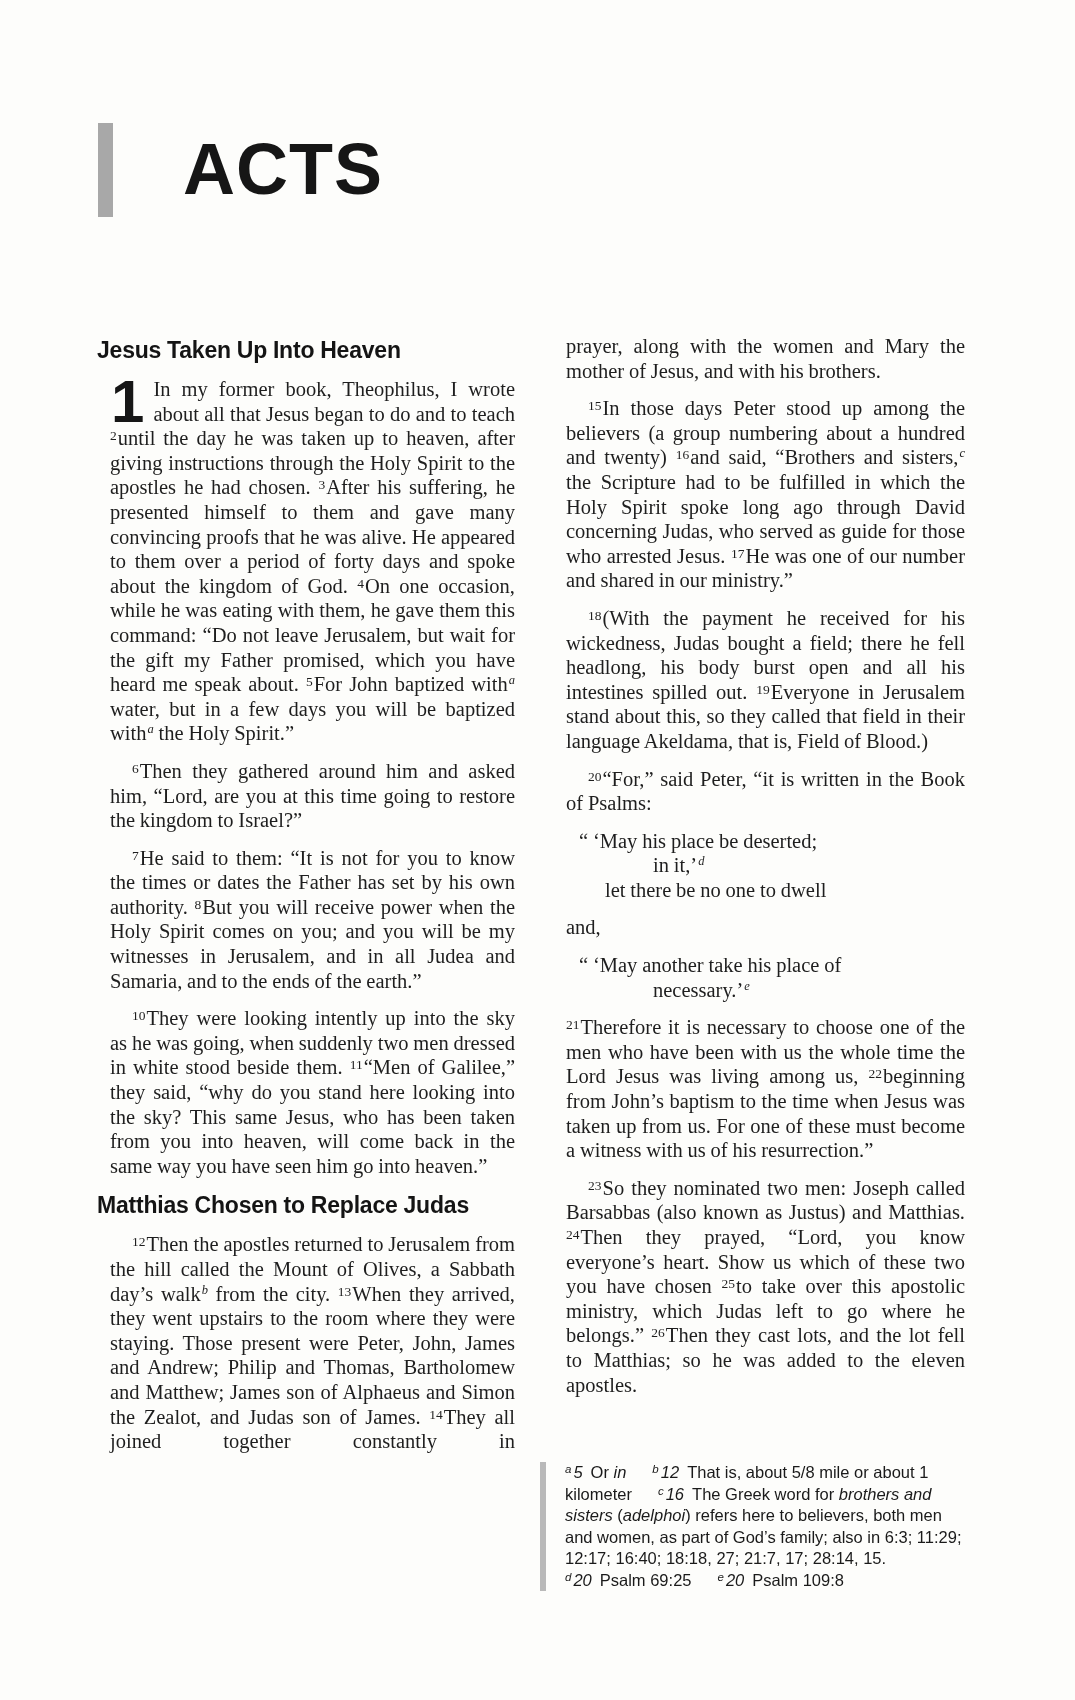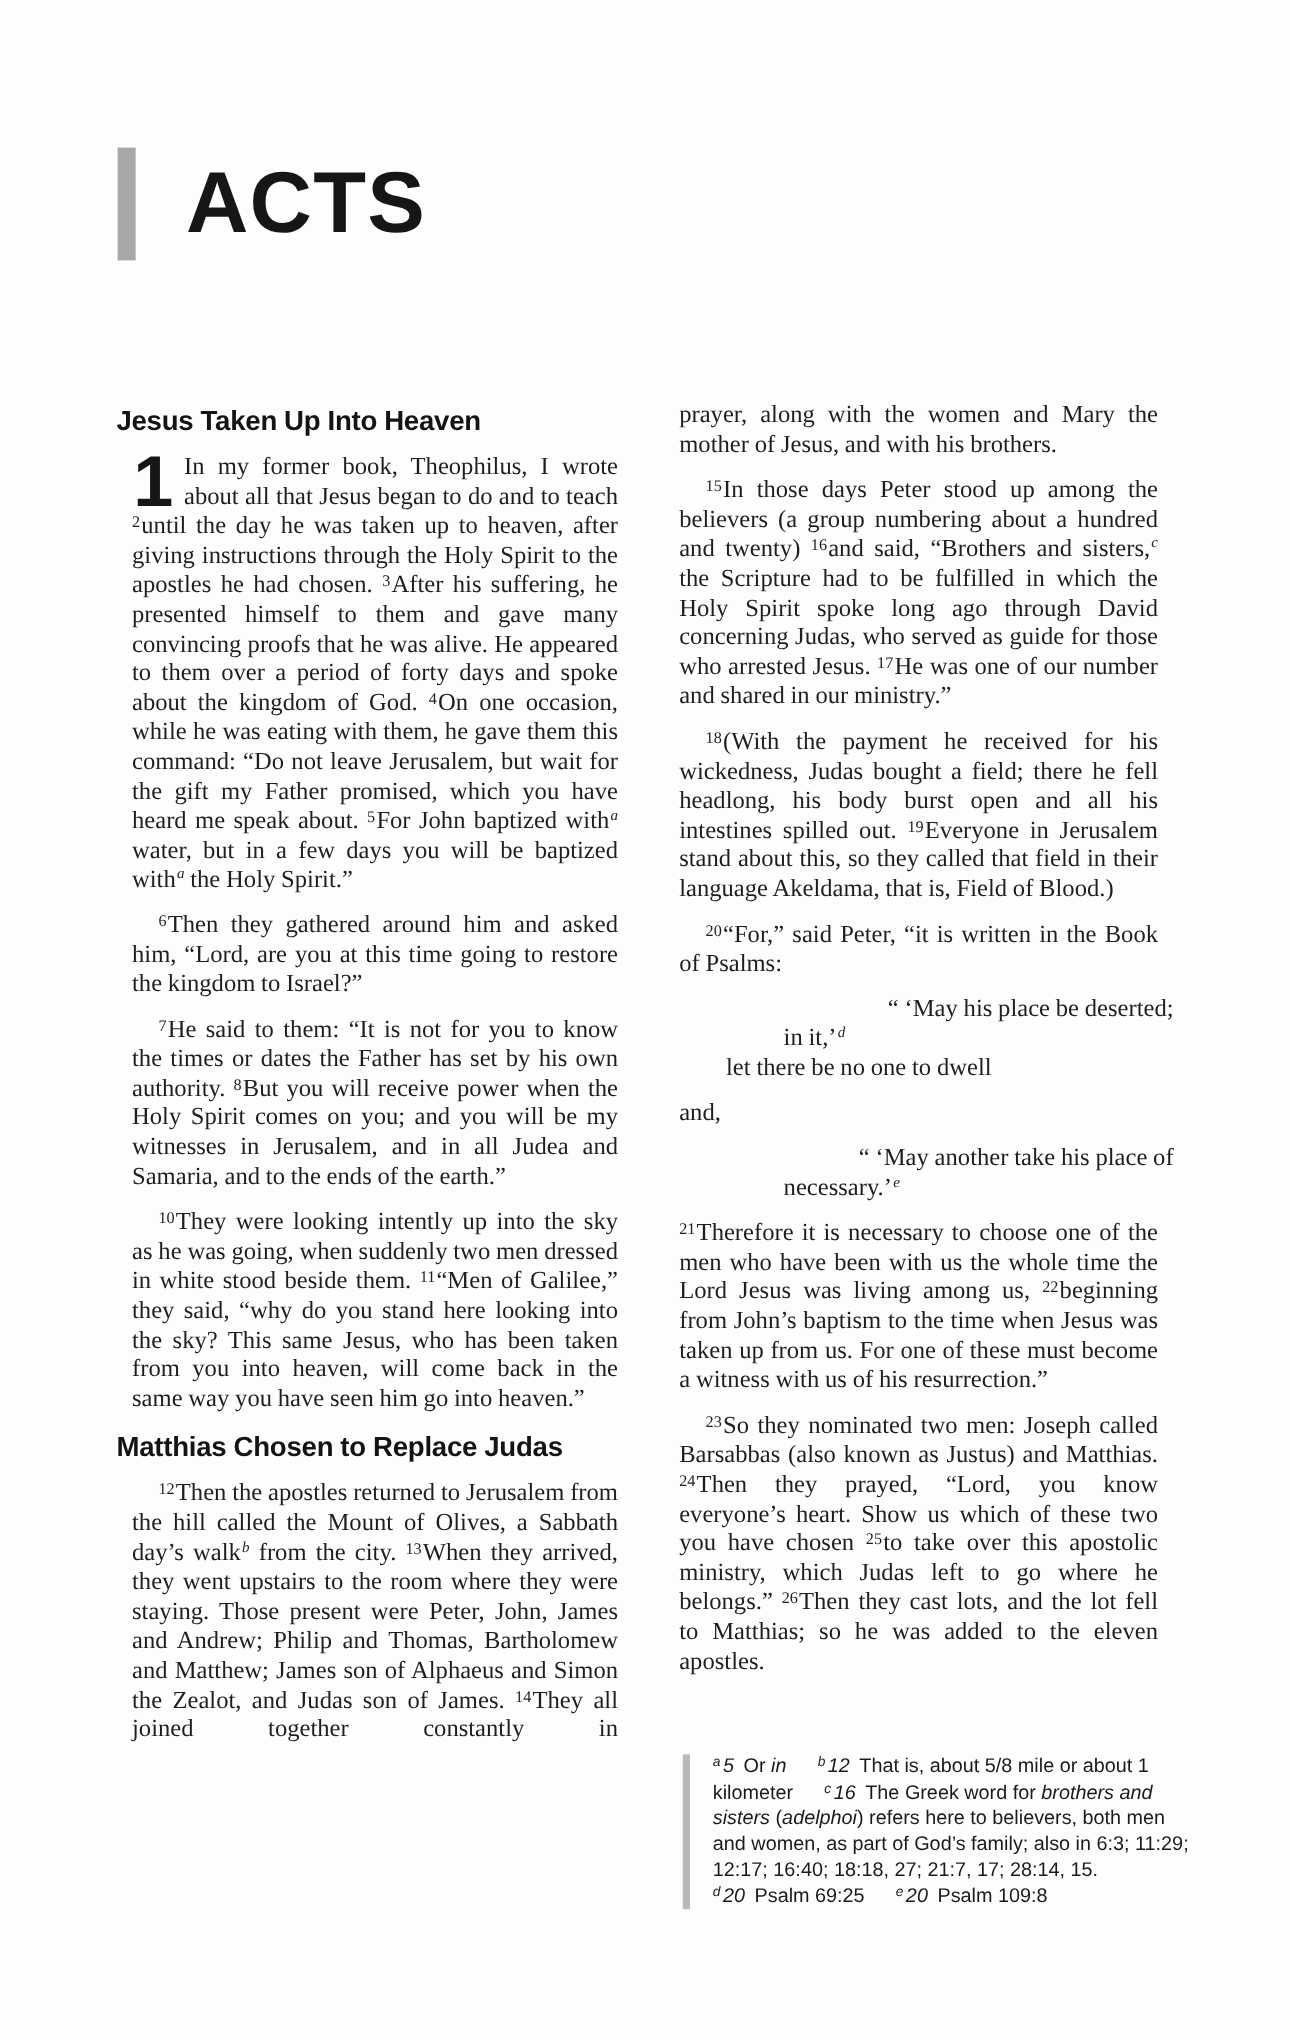--- a/index.html
+++ b/index.html
@@ -2,21 +2,21 @@
 <html lang="en"><head>
 <meta charset="utf-8">
 <style>
   html,body { margin:0; padding:0; background:#ffffff; }
   .page {
     position:relative; width:1075px; height:1700px;
     background:#fdfdfb; color:#1e1e1e; overflow:hidden;
     font-family:"Liberation Serif","DejaVu Serif",serif;
   }
   
-  .title-block { position:absolute; left:98px; top:123px; display:flex; align-items:flex-start; }
+  .title-block { position:absolute; left:98px; top:123px; display:flex; align-items:flex-start;gap:28px; }
   .title-bar { width:15px; height:94px; background:#a8a8a8; }
   .book-title {
     font-family:"Liberation Sans","DejaVu Sans",sans-serif; font-weight:700;
     font-size:72px; line-height:92px; margin-left:42px; letter-spacing:1px; color:#161616;
   }
   
   .content { position:absolute; left:97px; top:321px; width:881px; display:flex; }
   .col {
     text-align:justify; font-size:20.5px; line-height:24.6px;
     hyphens:auto; -webkit-hyphens:auto; word-spacing:-0.3px;
@@ -33,25 +33,25 @@
   .para.indent { text-indent:22px; }
   .para.justify-last { text-align-last:justify; }
   .dropcap {
     float:left; font-family:"Liberation Sans","DejaVu Sans",sans-serif; font-weight:700;
     font-size:60px; line-height:44px; padding:3px 9px 1px 1px; color:#161616;
   }
   sup.verse-num { font-size:13.5px; line-height:0; vertical-align:5px; margin-right:1px; }
   sup.note-ref  { font-size:12.5px; line-height:0; vertical-align:7px; font-style:italic; margin-left:1px; }
   .poem { margin:12px 0; }
   .poem-line { text-align:left; text-indent:0; }
-  .poem-line.ind0 { padding-left:26px;text-align:right; }
+  .poem-line.ind0 { padding-left:26px; }
   .poem-line.ind1 { padding-left:52px; }
   .poem-line.ind2 { padding-left:100px; }
   
-  .footnotes { position:absolute; left:569px; top:1462px; width:426px; display:flex; }
+  .footnotes { position:absolute; left:540px; top:1462px; width:426px; display:flex; }
   .fn-bar { width:6px; background:#b9b9b9; flex-shrink:0; }
   .fn-text {
     font-family:"Liberation Sans","DejaVu Sans",sans-serif;
     font-size:16.5px; line-height:21.5px; color:#1a1a1a;
     margin-left:19px; text-align:left;
   }
   .fn-letter { font-style:italic; font-size:11.5px; line-height:0; vertical-align:5px; }
   .fn-ref { font-style:italic; margin:0 8px 0 2px; }
   .fn-gap { display:inline-block; width:26px; }
 </style>

